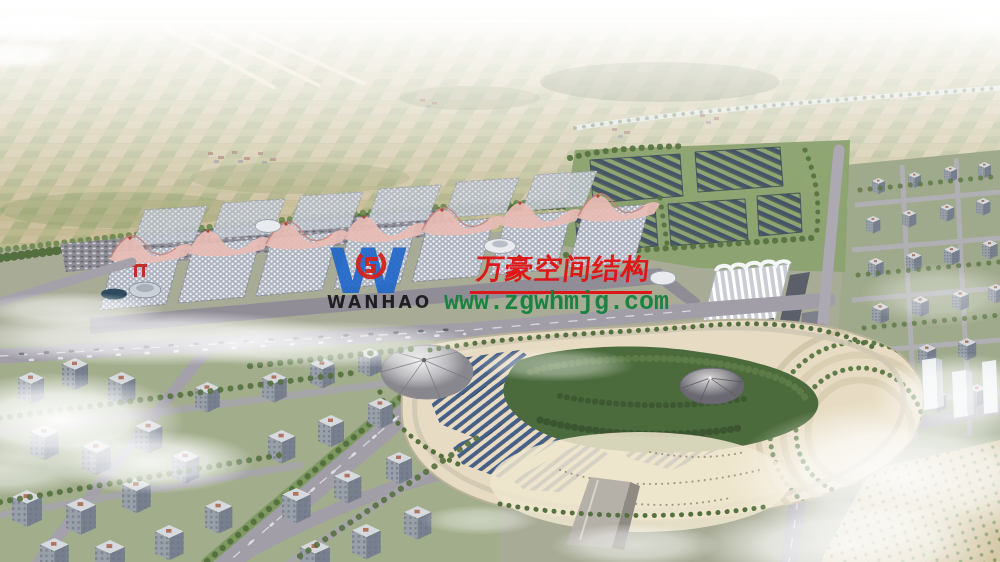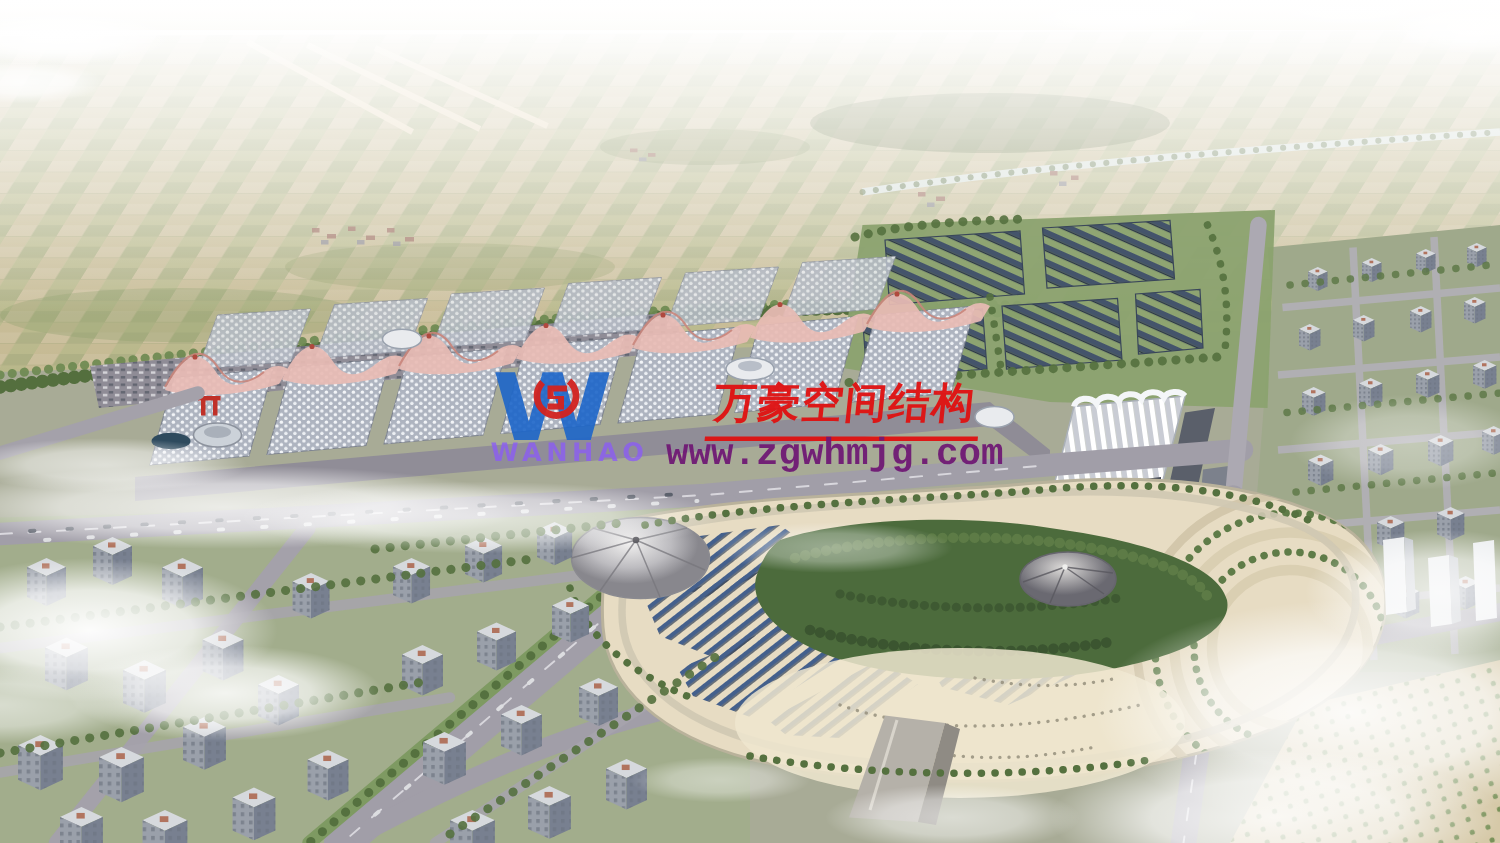--- a/index.html
+++ b/index.html
@@ -2,26 +2,26 @@
 <html><head>
 <meta charset="utf-8">
 <style>
   html,body{margin:0;padding:0;background:#c8c8c8;}
   #stage{position:relative;width:1000px;height:562px;overflow:hidden;
          font-family:"Liberation Sans",sans-serif;background:#f3efe6;}
   #stage svg.scene{position:absolute;left:0;top:0;}
   
   .wm{position:absolute;pointer-events:none;}
   #wm-logo{left:328px;top:238px;width:110px;height:80px;}
-  #wm-logo-text{left:327px;top:292px;color:#8b5cf6;font-weight:bold;font-size:17px;
+  #wm-logo-text{left:327px;top:292px;color:#000000;font-weight:bold;font-size:17px;
      letter-spacing:3px;opacity:.78;font-family:"DejaVu Sans",sans-serif;filter:blur(.4px);}
   #wm-cn{left:472px;top:250px;color:#e01111;font-size:28px;font-weight:bold;
      font-family:"DejaVu Sans",sans-serif;letter-spacing:1px;transform:skewX(-6deg);
      border-bottom:3px solid #e01111;padding:0 4px 3px 4px;opacity:.95;}
-  #wm-url{left:444px;top:288px;color:#701a75;font-size:25px;font-weight:bold;
+  #wm-url{left:444px;top:288px;color:#15803d;font-size:25px;font-weight:bold;
      font-family:"Liberation Mono","DejaVu Sans Mono",monospace;opacity:.95;}
 </style>
 </head>
 <body>
 
 <div id="stage">
 <svg class="scene" width="1000" height="562" viewBox="0 0 1000 562">
   <defs>
     <linearGradient id="skyG" x1="0" y1="0" x2="0" y2="1">
       <stop offset="0" stop-color="#ffffff"></stop>

